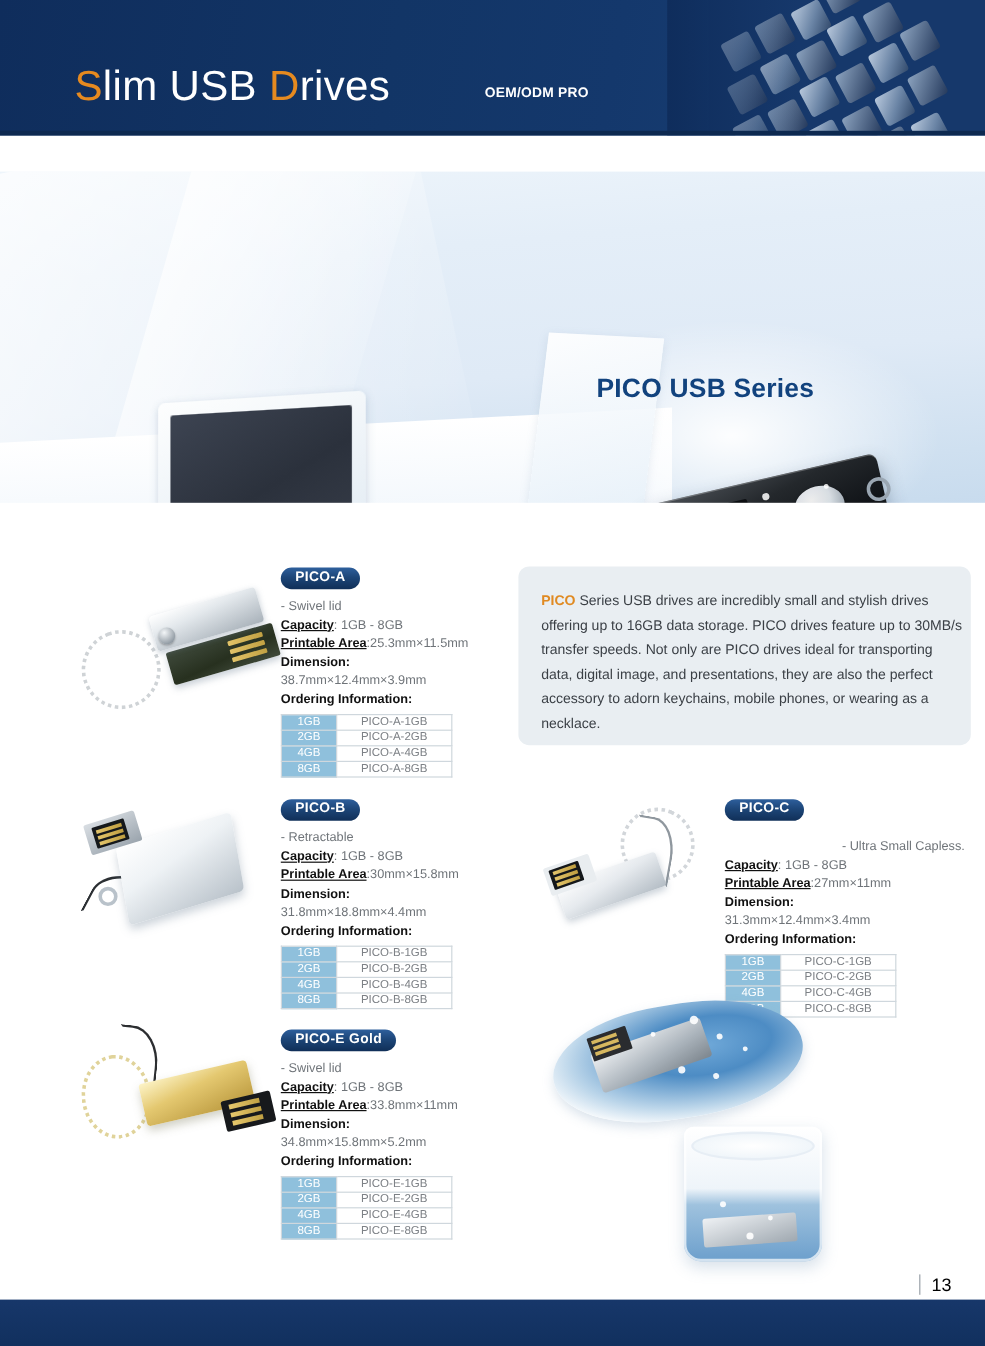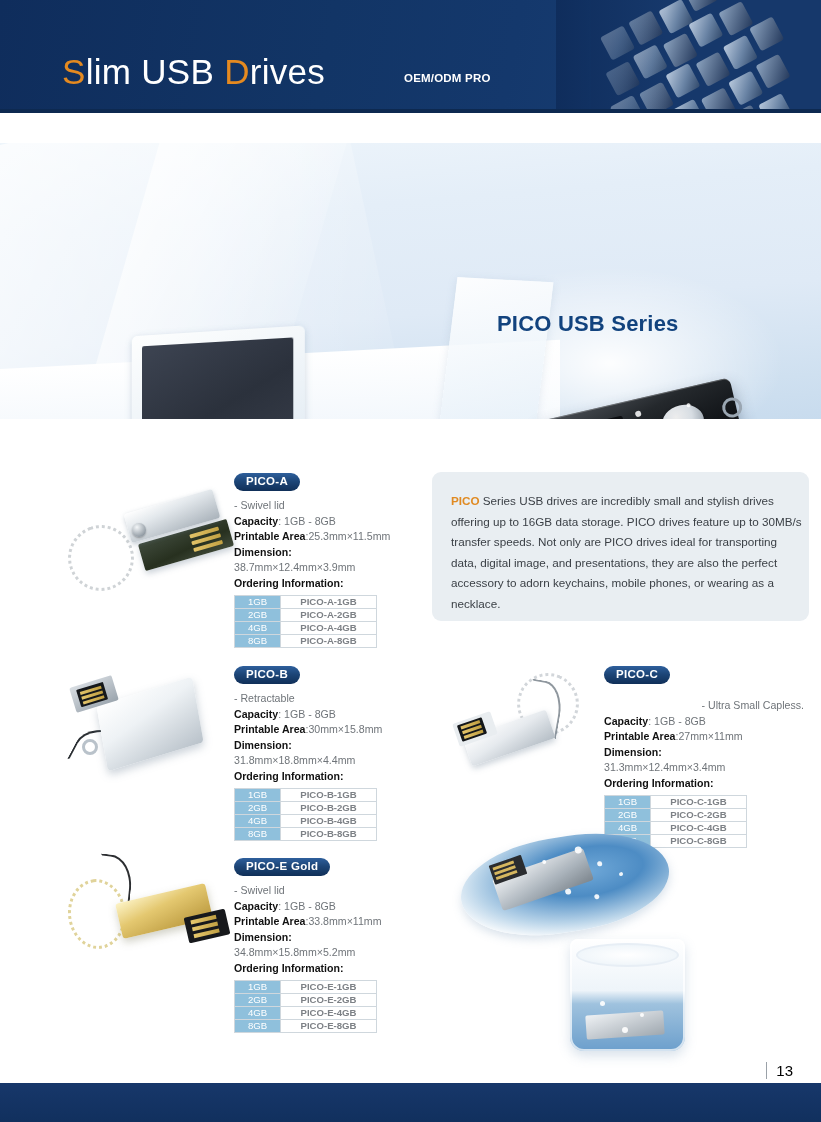--- a/index.html
+++ b/index.html
@@ -135,29 +135,29 @@
   
   .content { position: absolute; left: 0; top: 419px; width: 821px; height: 631px; background: #fff; }
 
   .badge {
     display: inline-block; padding: 2px 12px 3px;
     background: linear-gradient(180deg,#2e5f9c 0%, #1d4678 45%, #102f58 100%);
     color: #fff; font-size: 11.5px; font-weight: bold; border-radius: 11px;
     letter-spacing: .3px; line-height: 13px;
   }
   .spec { font-size: 10.6px; color: #6f7479; line-height: 15.5px; white-space: nowrap; }
-  .spec .lbl { color: #111; font-weight: bold; }
+  .spec .lbl { color: #111; font-weight: bold; text-decoration: underline; }
 
   table.order {
     border-collapse: collapse; margin-top: 4px;
     border: 1px solid #bcc6cd; background: #fff;
   }
   table.order td {
     border: 1px solid #cfd7dd; height: 12px; padding: 0 2px;
-    font-size: 9.6px; line-height: 12px; font-weight: bold;
+    font-size: 9.6px; line-height: 12px;
   }
   table.order td.cap {
     background: #8fc0dc; color: #ffffff; width: 46px; text-align: center; font-weight: normal;
   }
   table.order td.pn { background: #ffffff; color: #7d8186; width: 96px; text-align: center; }
 
   
   .descbox {
     position: absolute; left: 432px; top: 53px; width: 377px; height: 149px;
     background: #e9eef2; border-radius: 9px; padding: 19px 4px 0 19px;

